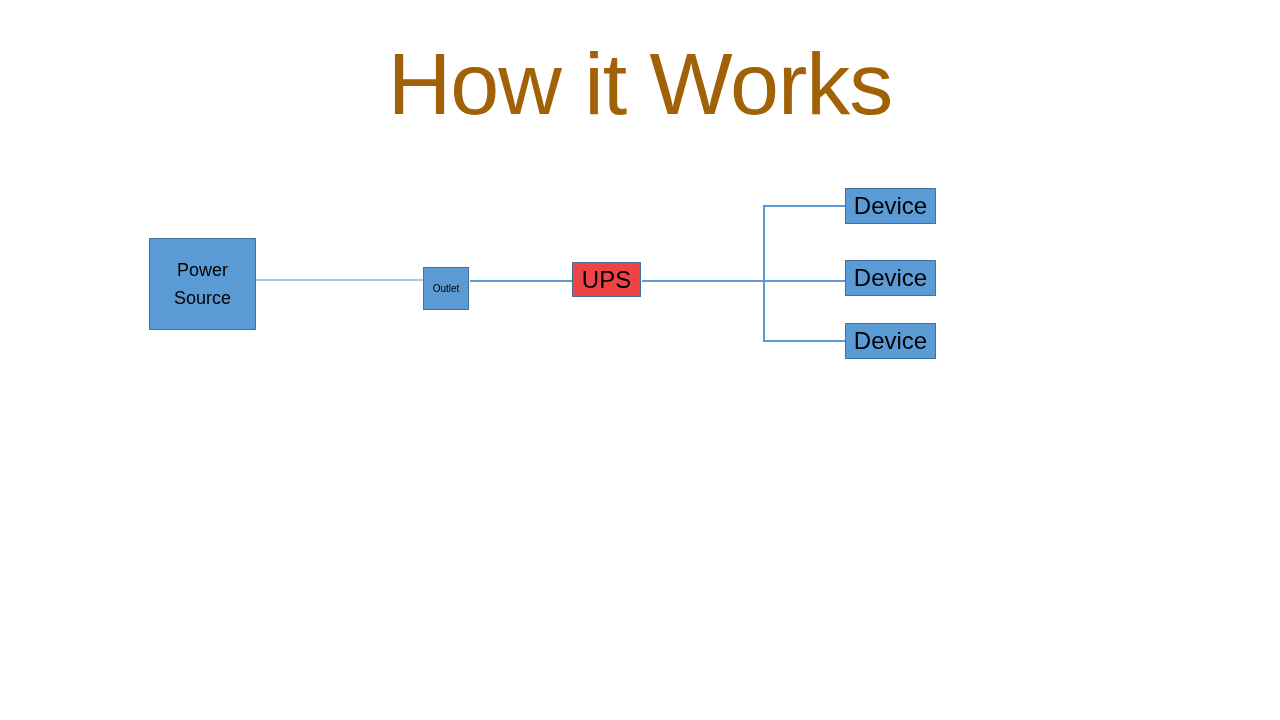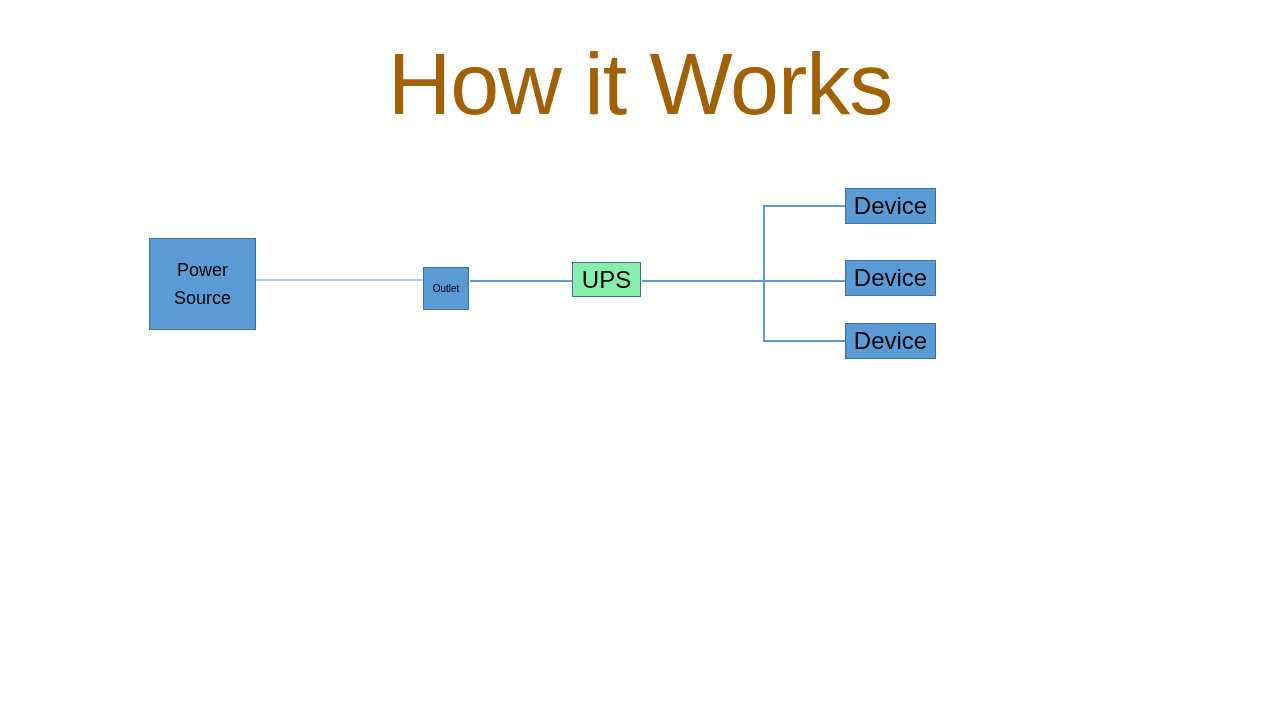--- a/index.html
+++ b/index.html
@@ -94,21 +94,21 @@
   <div class="connector c-branch-bot" style="background: rgb(91, 155, 213);"></div>
 
   <div class="node node-power" style="background: rgb(91, 155, 213); border-color: rgb(65, 113, 156); color: rgb(0, 0, 0);">
     <span>Power Source</span>
   </div>
 
   <div class="node node-outlet" style="background: rgb(91, 155, 213); border-color: rgb(65, 113, 156); color: rgb(0, 0, 0); margin-top: 8px;">
     <span>Outlet</span>
   </div>
 
-  <div class="node node-ups" style="background: #86efac; border-color: rgb(65, 113, 156); color: rgb(0, 0, 0); align-items: center;">
+  <div class="node node-ups" style="background: #ef4444; border-color: rgb(65, 113, 156); color: rgb(0, 0, 0); align-items: center;">
     <span>UPS</span>
   </div>
 
   <div class="node node-device node-device-1" style="background: rgb(91, 155, 213); border-color: rgb(65, 113, 156); color: rgb(0, 0, 0);">
     <span>Device</span>
   </div>
 
   <div class="node node-device node-device-2" style="background: rgb(91, 155, 213); border-color: rgb(65, 113, 156); color: rgb(0, 0, 0);">
     <span>Device</span>
   </div>

